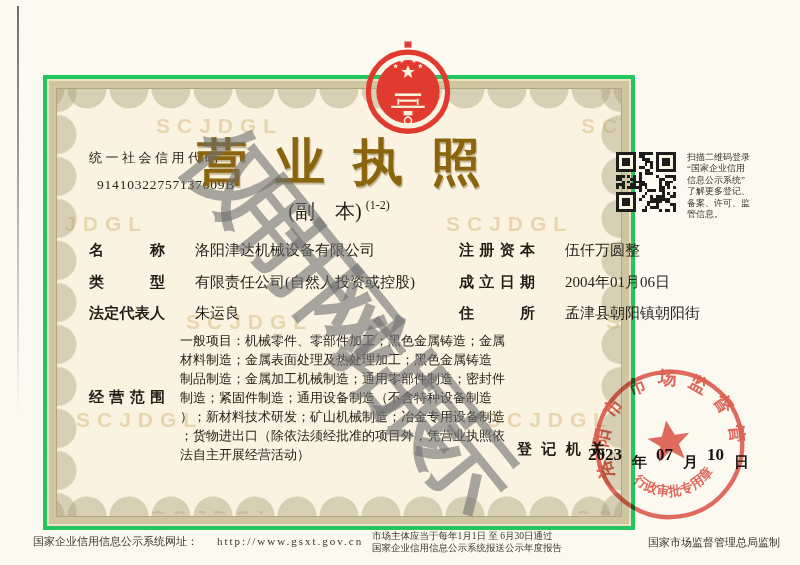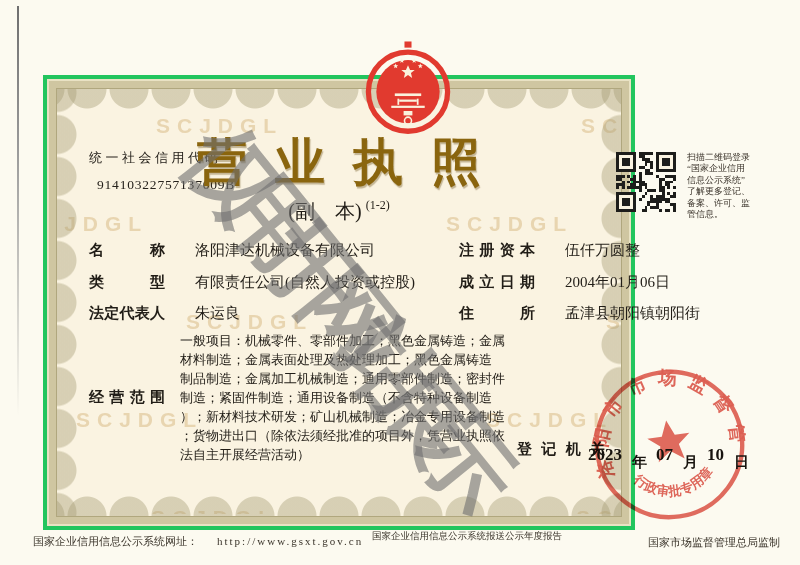--- a/index.html
+++ b/index.html
@@ -349,18 +349,19 @@
       <span class="unit">月</span>
       <span class="num">10</span>
       <span class="unit">日</span>
     </div>
   </div>
 
   <div class="f-left">
     <span>国家企业信用信息公示系统网址：</span><span class="url">http://www.gsxt.gov.cn</span>
   </div>
   <div class="f-mid">
+    <div>市场主体应当于每年1月1日 至 6月30日通过</div>
     <div>国家企业信用信息公示系统报送公示年度报告</div>
   </div>
   <div class="f-right">国家市场监督管理总局监制</div>
 
   <div class="diagwm">仅用于网站展示</div>
 </div>
 
 </body></html>

